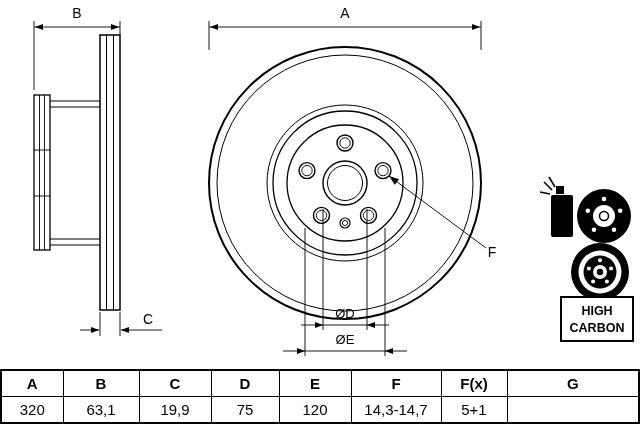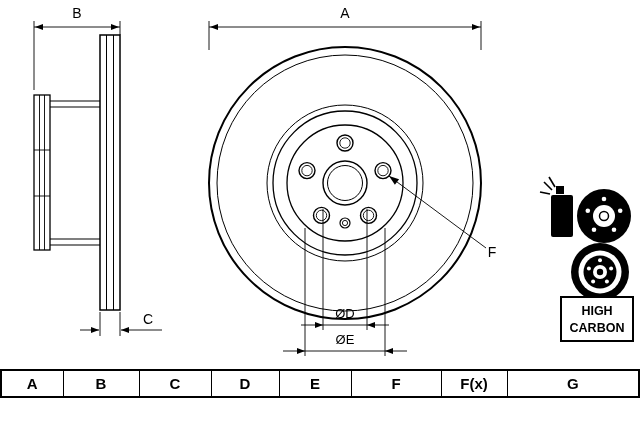--- a/index.html
+++ b/index.html
@@ -205,16 +205,26 @@
       <tr>
         <th>A</th>
         <th>B</th>
         <th>C</th>
         <th>D</th>
         <th>E</th>
         <th>F</th>
         <th>F(x)</th>
         <th>G</th>
       </tr>
+      <tr>
+        <td>320</td>
+        <td>63,1</td>
+        <td>19,9</td>
+        <td>75</td>
+        <td>120</td>
+        <td>14,3-14,7</td>
+        <td>5+1</td>
+        <td></td>
+      </tr>
     </tbody>
   </table>
 
 </div>
 
 </body></html>

